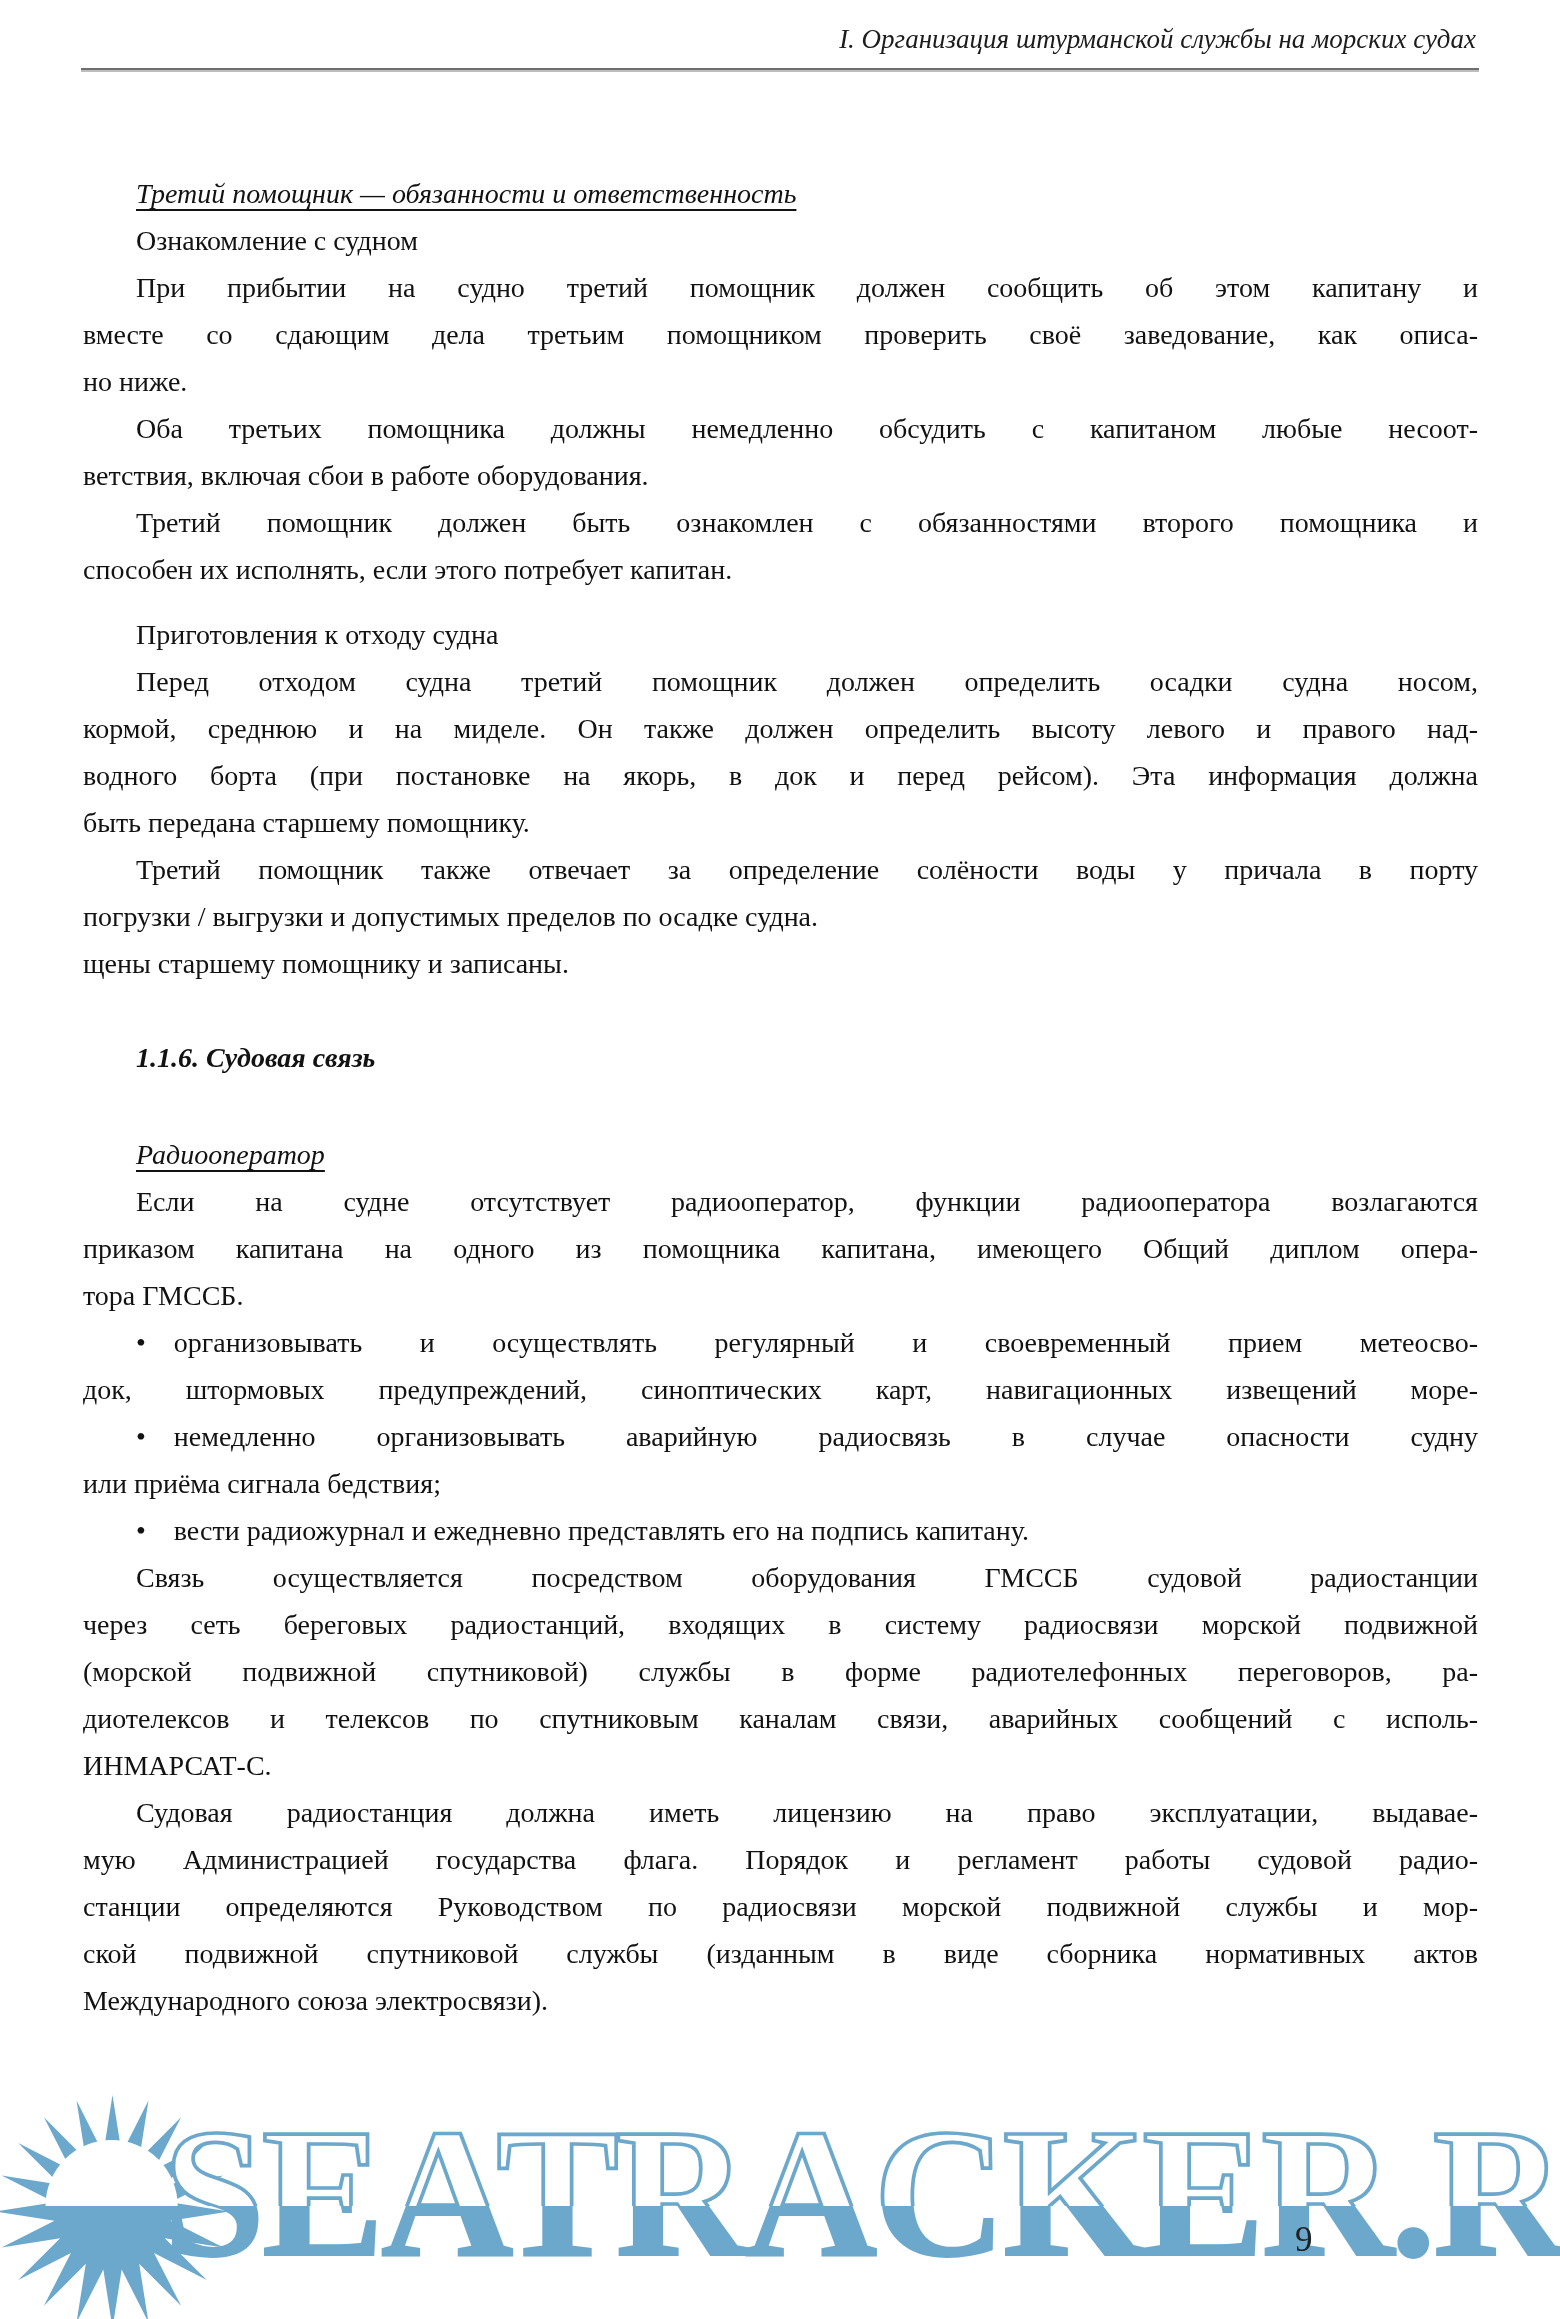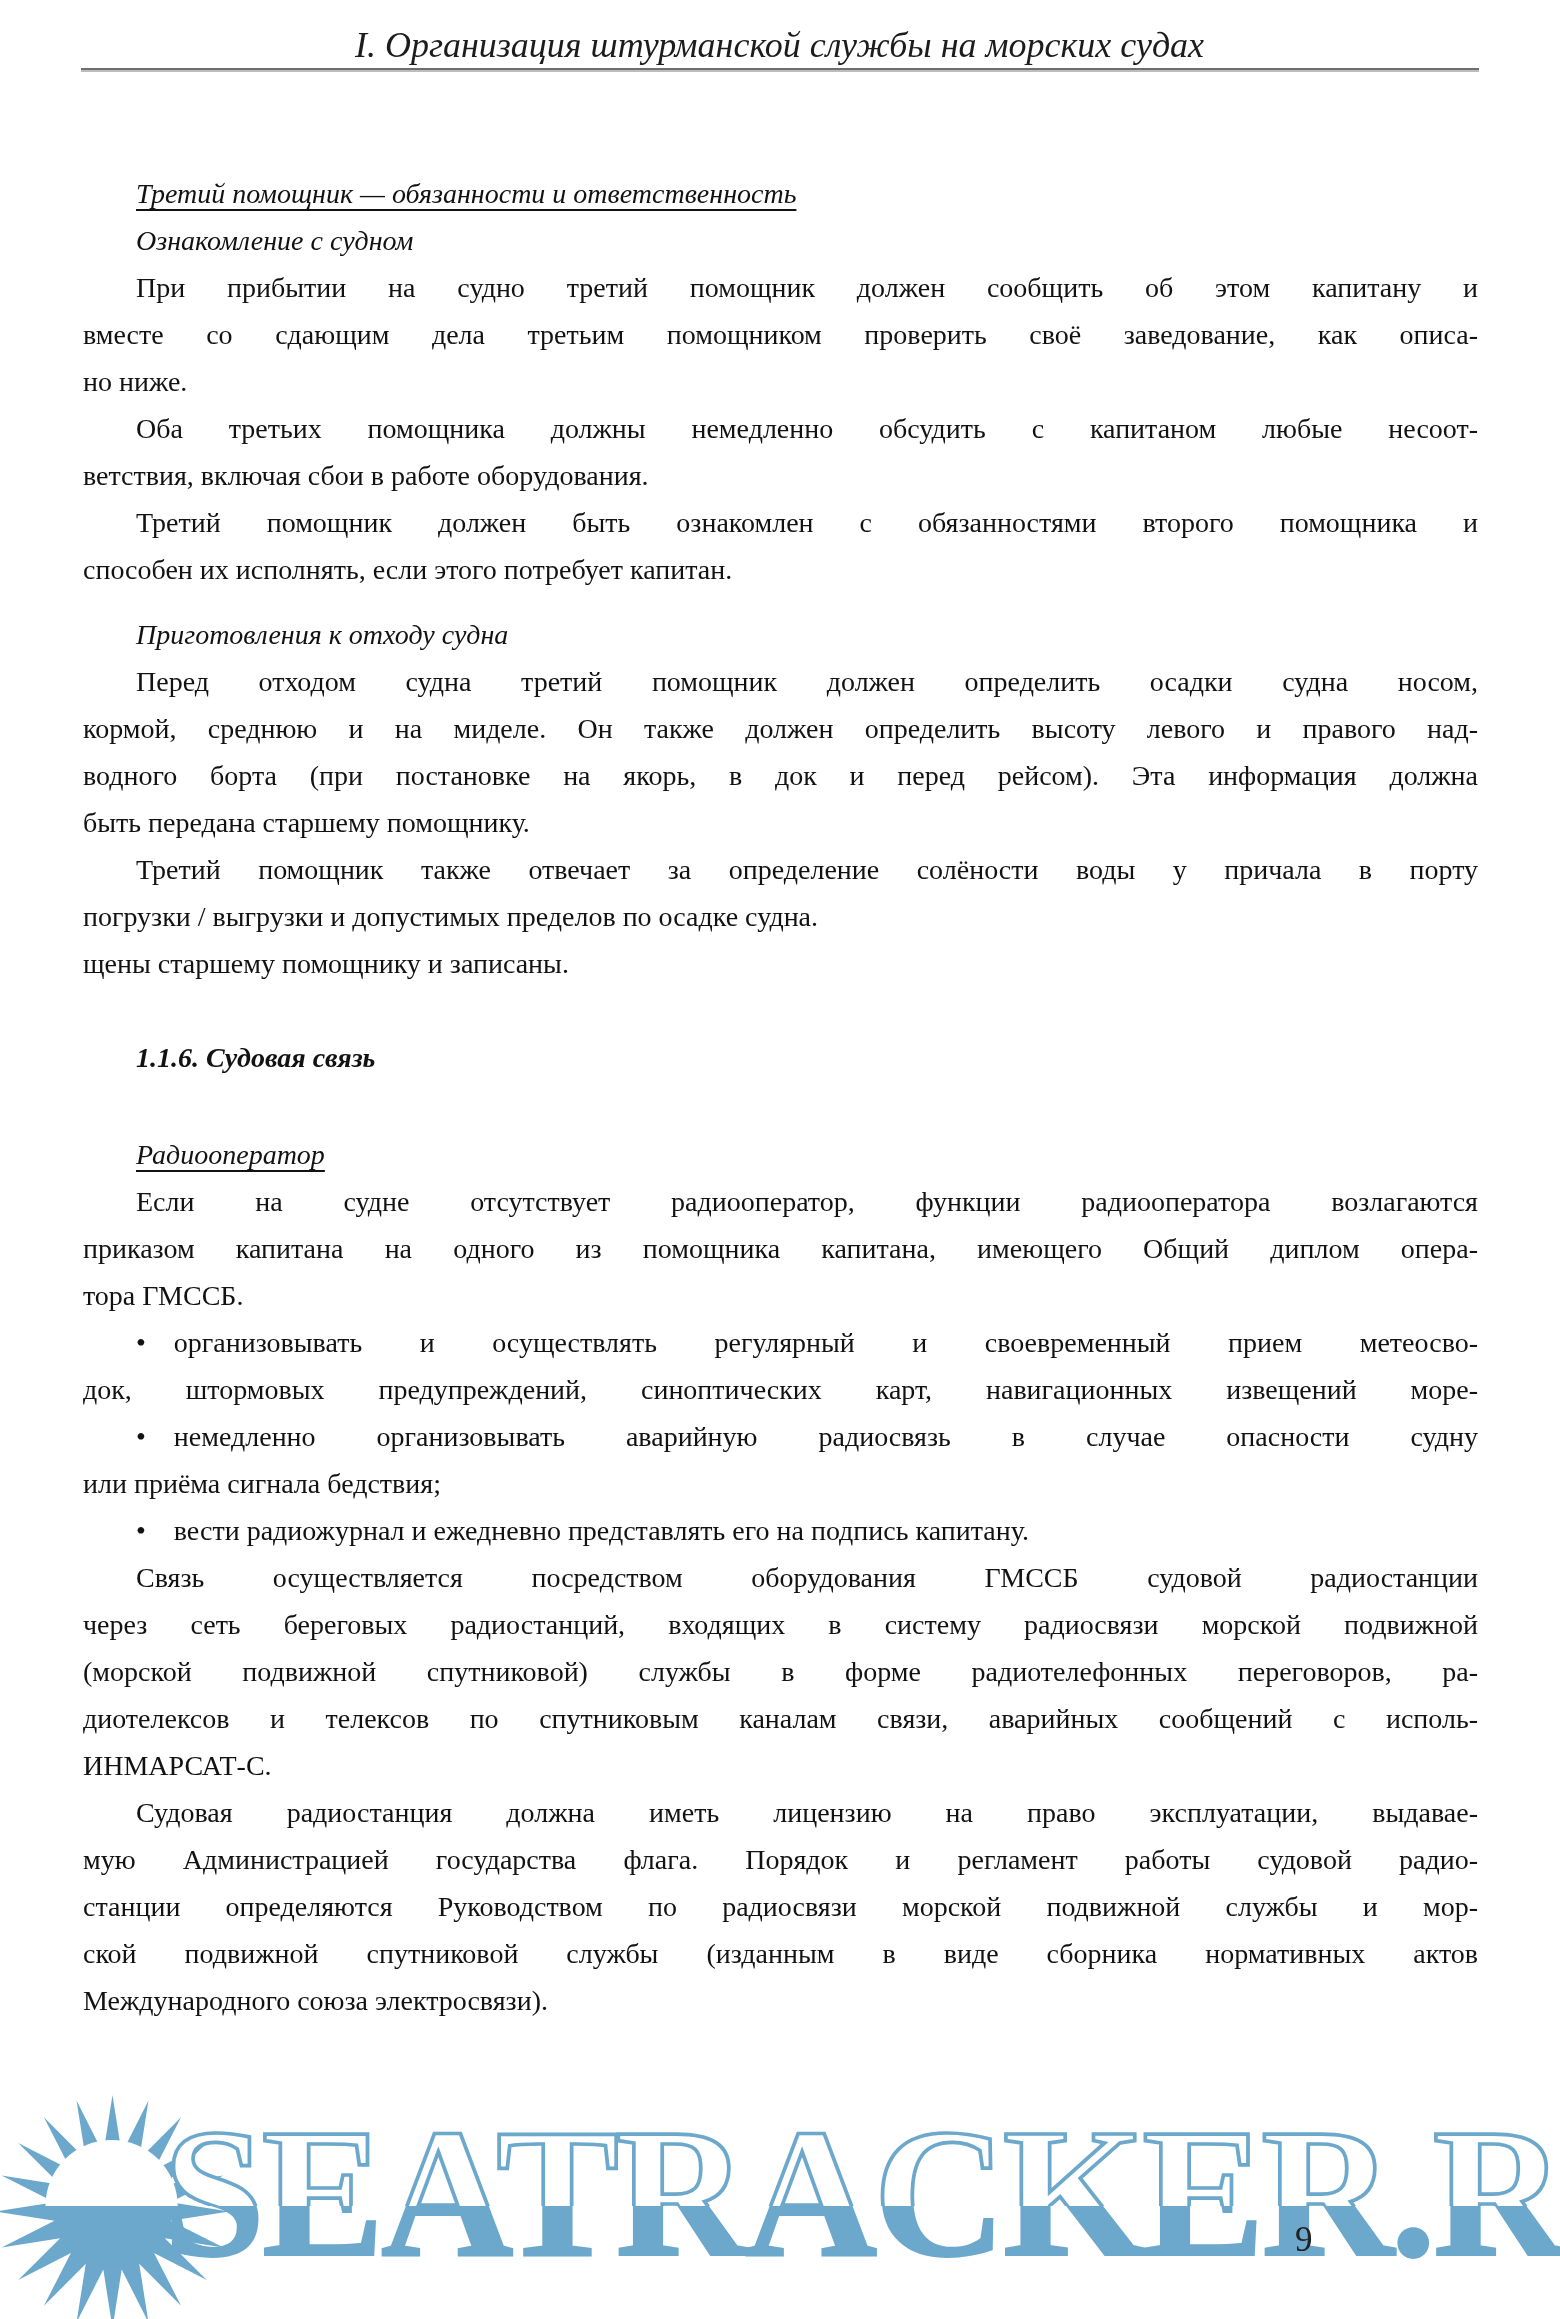--- a/index.html
+++ b/index.html
@@ -5,37 +5,37 @@
   html,body { margin:0; padding:0; background:#e8e8e8; }
   :root { --wm:#6CA8CC; --ink:#121212; }
   .page {
     position:relative; width:1560px; height:2320px; margin:0 auto;
     background:#ffffff; overflow:hidden;
     font-family:"Liberation Serif","DejaVu Serif",serif; color:var(--ink);
   }
   
   .runhead {
     position:absolute; top:24px; left:83px; right:84px;
-    text-align:center; font-style:italic; font-size:36px; color:#1c1c1c;
+    text-align:right; font-style:italic; font-size:27px; color:#1c1c1c;
   }
   .rule {
     position:absolute; top:68px; left:81px; right:81px; height:3.7px;
     background:linear-gradient(to bottom,#6e6e6e 0 45%,#bdbdbd 45% 100%);
   }
   
   .doc {
     position:absolute; top:170px; left:83px; width:1395px;
     font-size:28px; line-height:47px; z-index:3;
   }
   .ln { text-align:justify; text-align-last:justify; }
   .ln.first { padding-left:53px; }
   .ln.last { text-align-last:left; }
   .h { padding-left:53px; }
   .hu { font-style:italic; text-decoration:underline; text-underline-offset:5.5px; }
-  .hi { font-style:italic; }
+  .hi { }
   .hb { font-style:italic; font-weight:bold; }
   
   .watermark { position:absolute; inset:0; z-index:1; pointer-events:none; }
   .wm-copy {
     position:absolute; left:163px; top:2101px; height:184px;
     font-family:"Liberation Serif",serif; font-weight:bold; font-size:184px;
     line-height:184px; letter-spacing:-3.7px; white-space:nowrap;
   }
   .wm-top { color:#ffffff; -webkit-text-stroke:3.7px var(--wm); clip-path:inset(0 0 43% 0); }
   .wm-bottom { color:var(--wm); -webkit-text-stroke:1.8px var(--wm); clip-path:inset(57% 0 0 0); }

